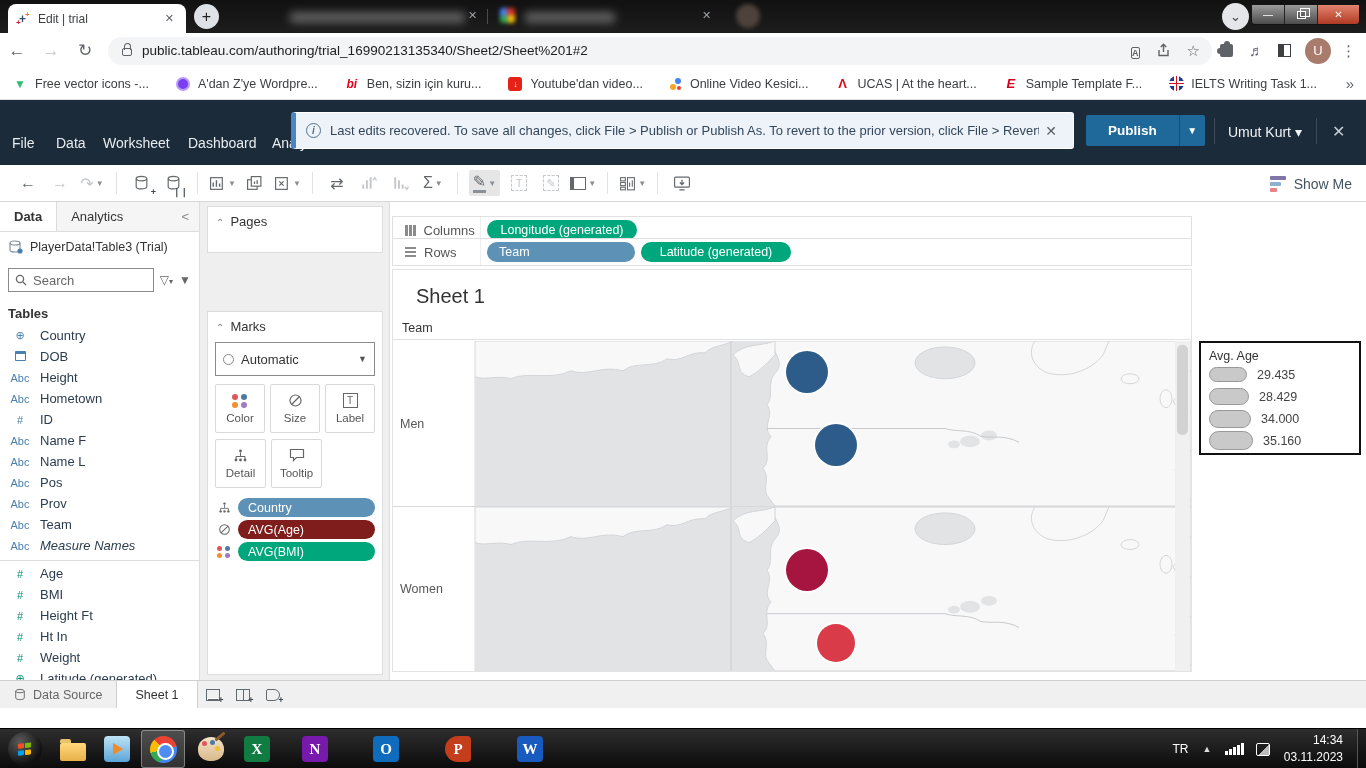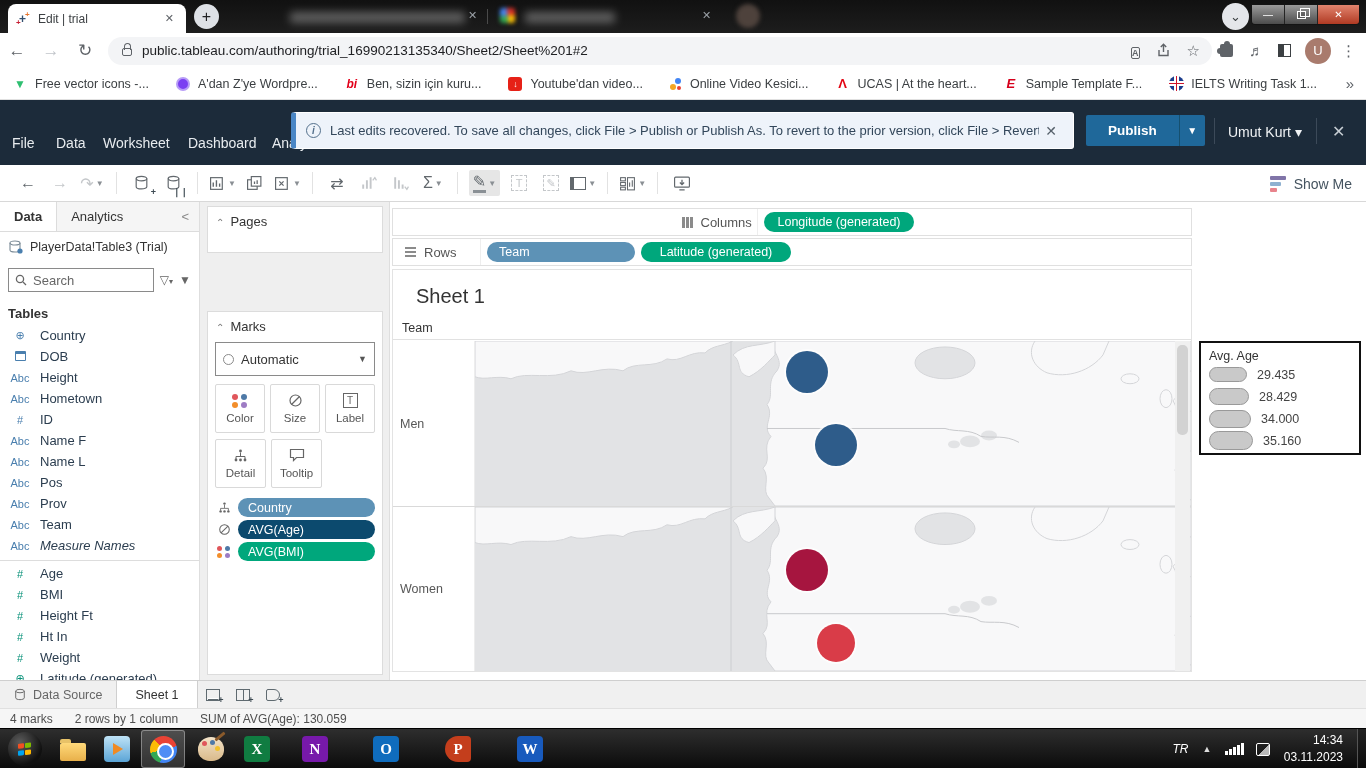--- a/index.html
+++ b/index.html
@@ -186,21 +186,21 @@
   .folder { position:relative; width:26px; height:18px; background:linear-gradient(#ffd97a,#e8b04a); border-radius:2px; margin-top:5px; }
   .folder::before { content:""; position:absolute; left:0; top:-4px; width:11px; height:4px; background:#e8c268; border-radius:2px 2px 0 0; }
   .wmp { width:26px; height:26px; border-radius:4px; background:linear-gradient(#bfe3f7,#5aa4d6); display:flex; align-items:center; justify-content:center; }
   .wmp i { width:0; height:0; border-left:10px solid #f08a24; border-top:6px solid transparent; border-bottom:6px solid transparent; margin-left:2px; }
   .chrome-ic { position:relative; width:27px; height:27px; border-radius:50%; background:conic-gradient(from -45deg, #ea4335 0 120deg, #4285f4 120deg 240deg, #34a853 240deg 300deg, #fbbc05 300deg); }
   .chrome-ic::before { content:""; position:absolute; left:7px; top:7px; width:13px; height:13px; border-radius:50%; background:#4f8df5; border:2.5px solid #fff; }
   .paint { position:relative; width:26px; height:24px; border-radius:50% 50% 45% 45%; background:linear-gradient(#f3e3c8,#d9b98a); }
   .paint i { position:absolute; border-radius:50%; width:5px; height:5px; }
   .office { width:26px; height:26px; border-radius:4px; color:#fff; font-weight:bold; font-size:15px; display:flex; align-items:center; justify-content:center; font-family:"Liberation Serif",serif; }
   .tray { position:absolute; right:0; top:0; height:40px; display:flex; align-items:center; color:#fff; }
-  .tray-lang { font-size:12px; margin-right:14px;font-style:italic; }
+  .tray-lang { font-size:12px; margin-right:14px; }
   .tray-up { font-size:9px; color:#ddd; margin-right:14px; }
   .sigbars { display:flex; align-items:flex-end; gap:1.5px; margin-right:12px; }
   .sigbars i { width:2.5px; background:#fff; display:block; }
   .plug { position:relative; width:14px; height:13px; border:1.4px solid #fff; border-radius:2px; margin-right:14px; background:linear-gradient(135deg, transparent 55%, rgba(255,255,255,.7) 55%); }
   .clock { text-align:right; font-size:12px; line-height:1.45; margin-right:14px; }
   .showdesk { width:9px; height:40px; border-left:1px solid #555; background:linear-gradient(#222,#0a0a0a); }
 
   svg.glyph { display:block; }
 </style>
 </head>
@@ -590,38 +590,38 @@
           </span>
           <div class="pill" style="background: rgb(93, 146, 182);">Country</div>
         </div>
         <div class="pill-row">
           <span class="pill-ic">
             <svg class="glyph" width="13" height="13" viewBox="0 0 15 15">
                 <circle cx="7.5" cy="7.5" r="5.5" fill="none" stroke="#666" stroke-width="1.2"></circle>
                 <path d="M3.5 11.5l8-8" stroke="#666" stroke-width="1.2"></path>
               </svg>
           </span>
-          <div class="pill" style="background: #0c4a6e;">AVG(Age)</div>
+          <div class="pill" style="background: #7f1d1d;">AVG(Age)</div>
         </div>
         <div class="pill-row">
           <span class="pill-ic">
             <span class="dots4" style="grid-template-columns:6px 6px;">
                 <i style="width:5px;height:5px;background:#e0565b;"></i>
                 <i style="width:5px;height:5px;background:#4e79a7;"></i>
                 <i style="width:5px;height:5px;background:#f28e2b;"></i>
                 <i style="width:5px;height:5px;background:#9e7cc4;"></i>
               </span>
           </span>
           <div class="pill" style="background: rgb(0, 167, 124);">AVG(BMI)</div>
         </div>
       </div>
     </div>
 
     <div class="mainarea">
-      <div class="shelf" style="top:6px;justify-content:center;">
+      <div class="shelf" style="top:14px;">
         <div class="shelf-label">
             <span class="colbars">
               <i></i>
               <i></i>
               <i></i>
             </span>
             <span>Columns</span>
           </div>
         <div class="shelf-pill" style="width: 150px; background: rgb(0, 167, 124);" ind="tableau.shelves.columns_pills.0.label">Longitude (generated)</div>
       </div>
@@ -746,25 +746,20 @@
     <div class="st-new">
         <span class="bx" style="background:linear-gradient(90deg,transparent 6px,#5f6a70 6px,#5f6a70 7px,transparent 7px);"></span>
         <span class="badge" style="right:4px;bottom:3px;">+</span>
       </div>
     <div class="st-new">
         <span class="bx" style="border-radius:2px 6px 6px 2px;"></span>
         <span class="badge" style="right:4px;bottom:3px;">+</span>
       </div>
   </div>
 
-  <div class="statusbar">
-    <span>4 marks</span>
-    <span>2 rows by 1 column</span>
-    <span>SUM of AVG(Age): 130.059</span>
-  </div>
 
   <div class="taskbar">
     <div class="orb">
       <span class="flag">
         <i style="background:#f25022;height:5px;"></i>
           <i style="background:#7fba00;height:5px;"></i>
           <i style="background:#00a4ef;height:5px;"></i>
           <i style="background:#ffb900;height:5px;"></i>
       </span>
     </div>

